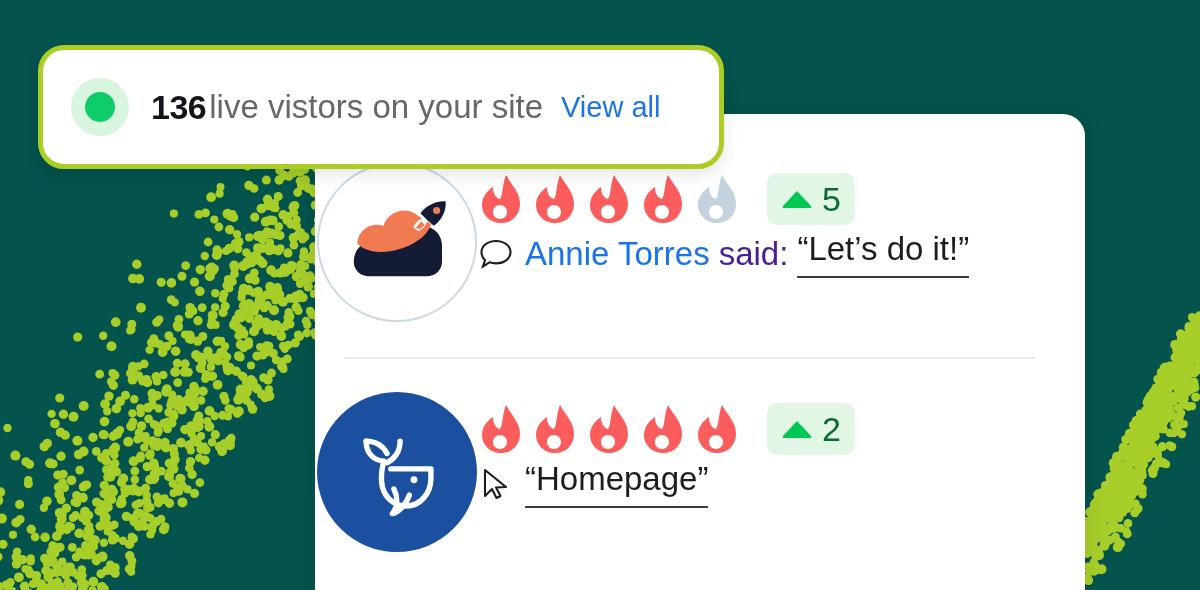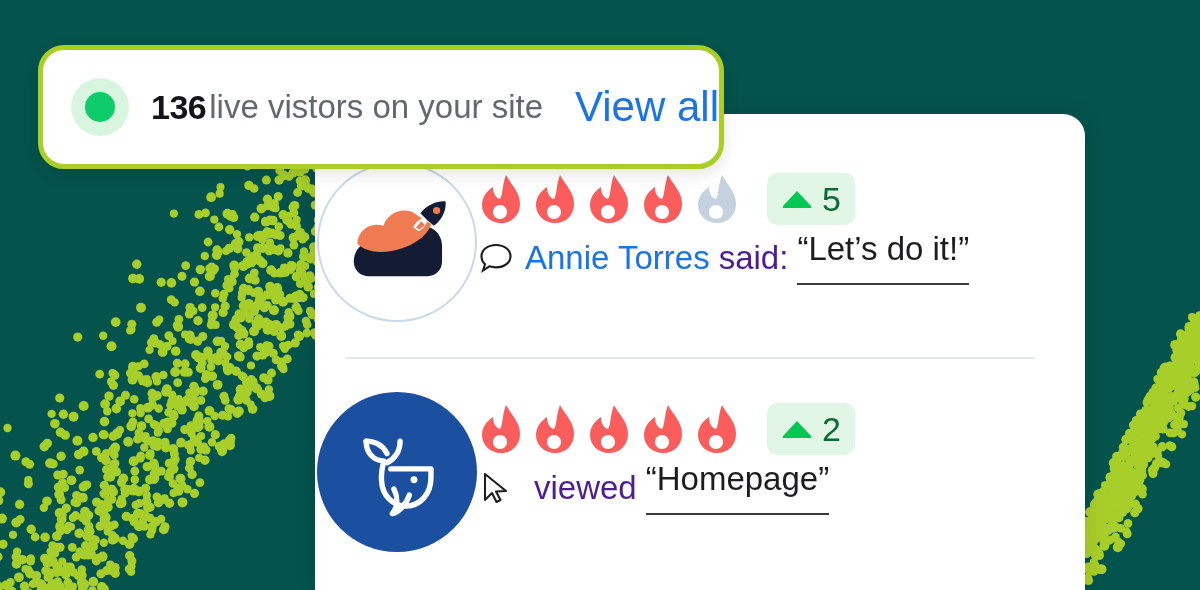--- a/index.html
+++ b/index.html
@@ -98,21 +98,21 @@
     font-size: 33px;
     color: #1D1D1F;
     white-space: nowrap;
   }
   .event-icon { width: 34px; height: 34px; margin-right: 12px; flex: 0 0 34px; }
   .actor-name { color: #1A73E8; }
   .verb { color: #4c1d95; margin: 0 9px 0 9px; }
   .target {
     color: #1D1D1F;
     border-bottom: 2px solid #3C3C3C;
-    padding-bottom: 15px;
+    padding-bottom: 8px;
   }
 
   #row-divider {
     position: absolute;
     left: 30px; top: 243px;
     width: 690px; height: 2px;
     background: #E6EAEE;
   }
 
   
@@ -147,22 +147,22 @@
     color: #14151A;
     letter-spacing: -0.5px;
     text-align: right;
   }
   #live-text {
     margin-left: 3px;
     font-size: 33px;
     color: #63676E;
   }
   #view-all-link {
-    margin-left: 32px;
-    font-size: 42px;
+    margin-left: 18px;
+    font-size: 29px;
     color: #1A73E8;
     text-decoration: none;
     cursor: pointer;
   }
 </style>
 </head>
 <body>
 
 <div id="stage">
 
@@ -1744,21 +1744,20 @@
                 <path d="M16 2 L30 17 Q31 19 29 19 L3 19 Q1 19 2 17 Z" fill="#00C853"></path>
               </svg>
             <span class="score-value">2</span>
           </div>
         </div>
 
         <div class="event-line">
           <svg class="event-icon" viewBox="0 0 34 34">
             <path d="M6 3 L6 29 L13 22 L17.5 31 L21.5 29 L17 20.5 L27 20 Z" fill="none" stroke="#1D1D1F" stroke-width="2.1" stroke-linejoin="round"></path>
           </svg>
-          <span class="verb">viewed</span>
           <span class="target">“Homepage”</span>
         </div>
       </div>
     </div>
   </div>
 
   <div id="live-visitors-bar">
     <div id="live-dot-halo">
       <div id="live-dot"></div>
     </div>

